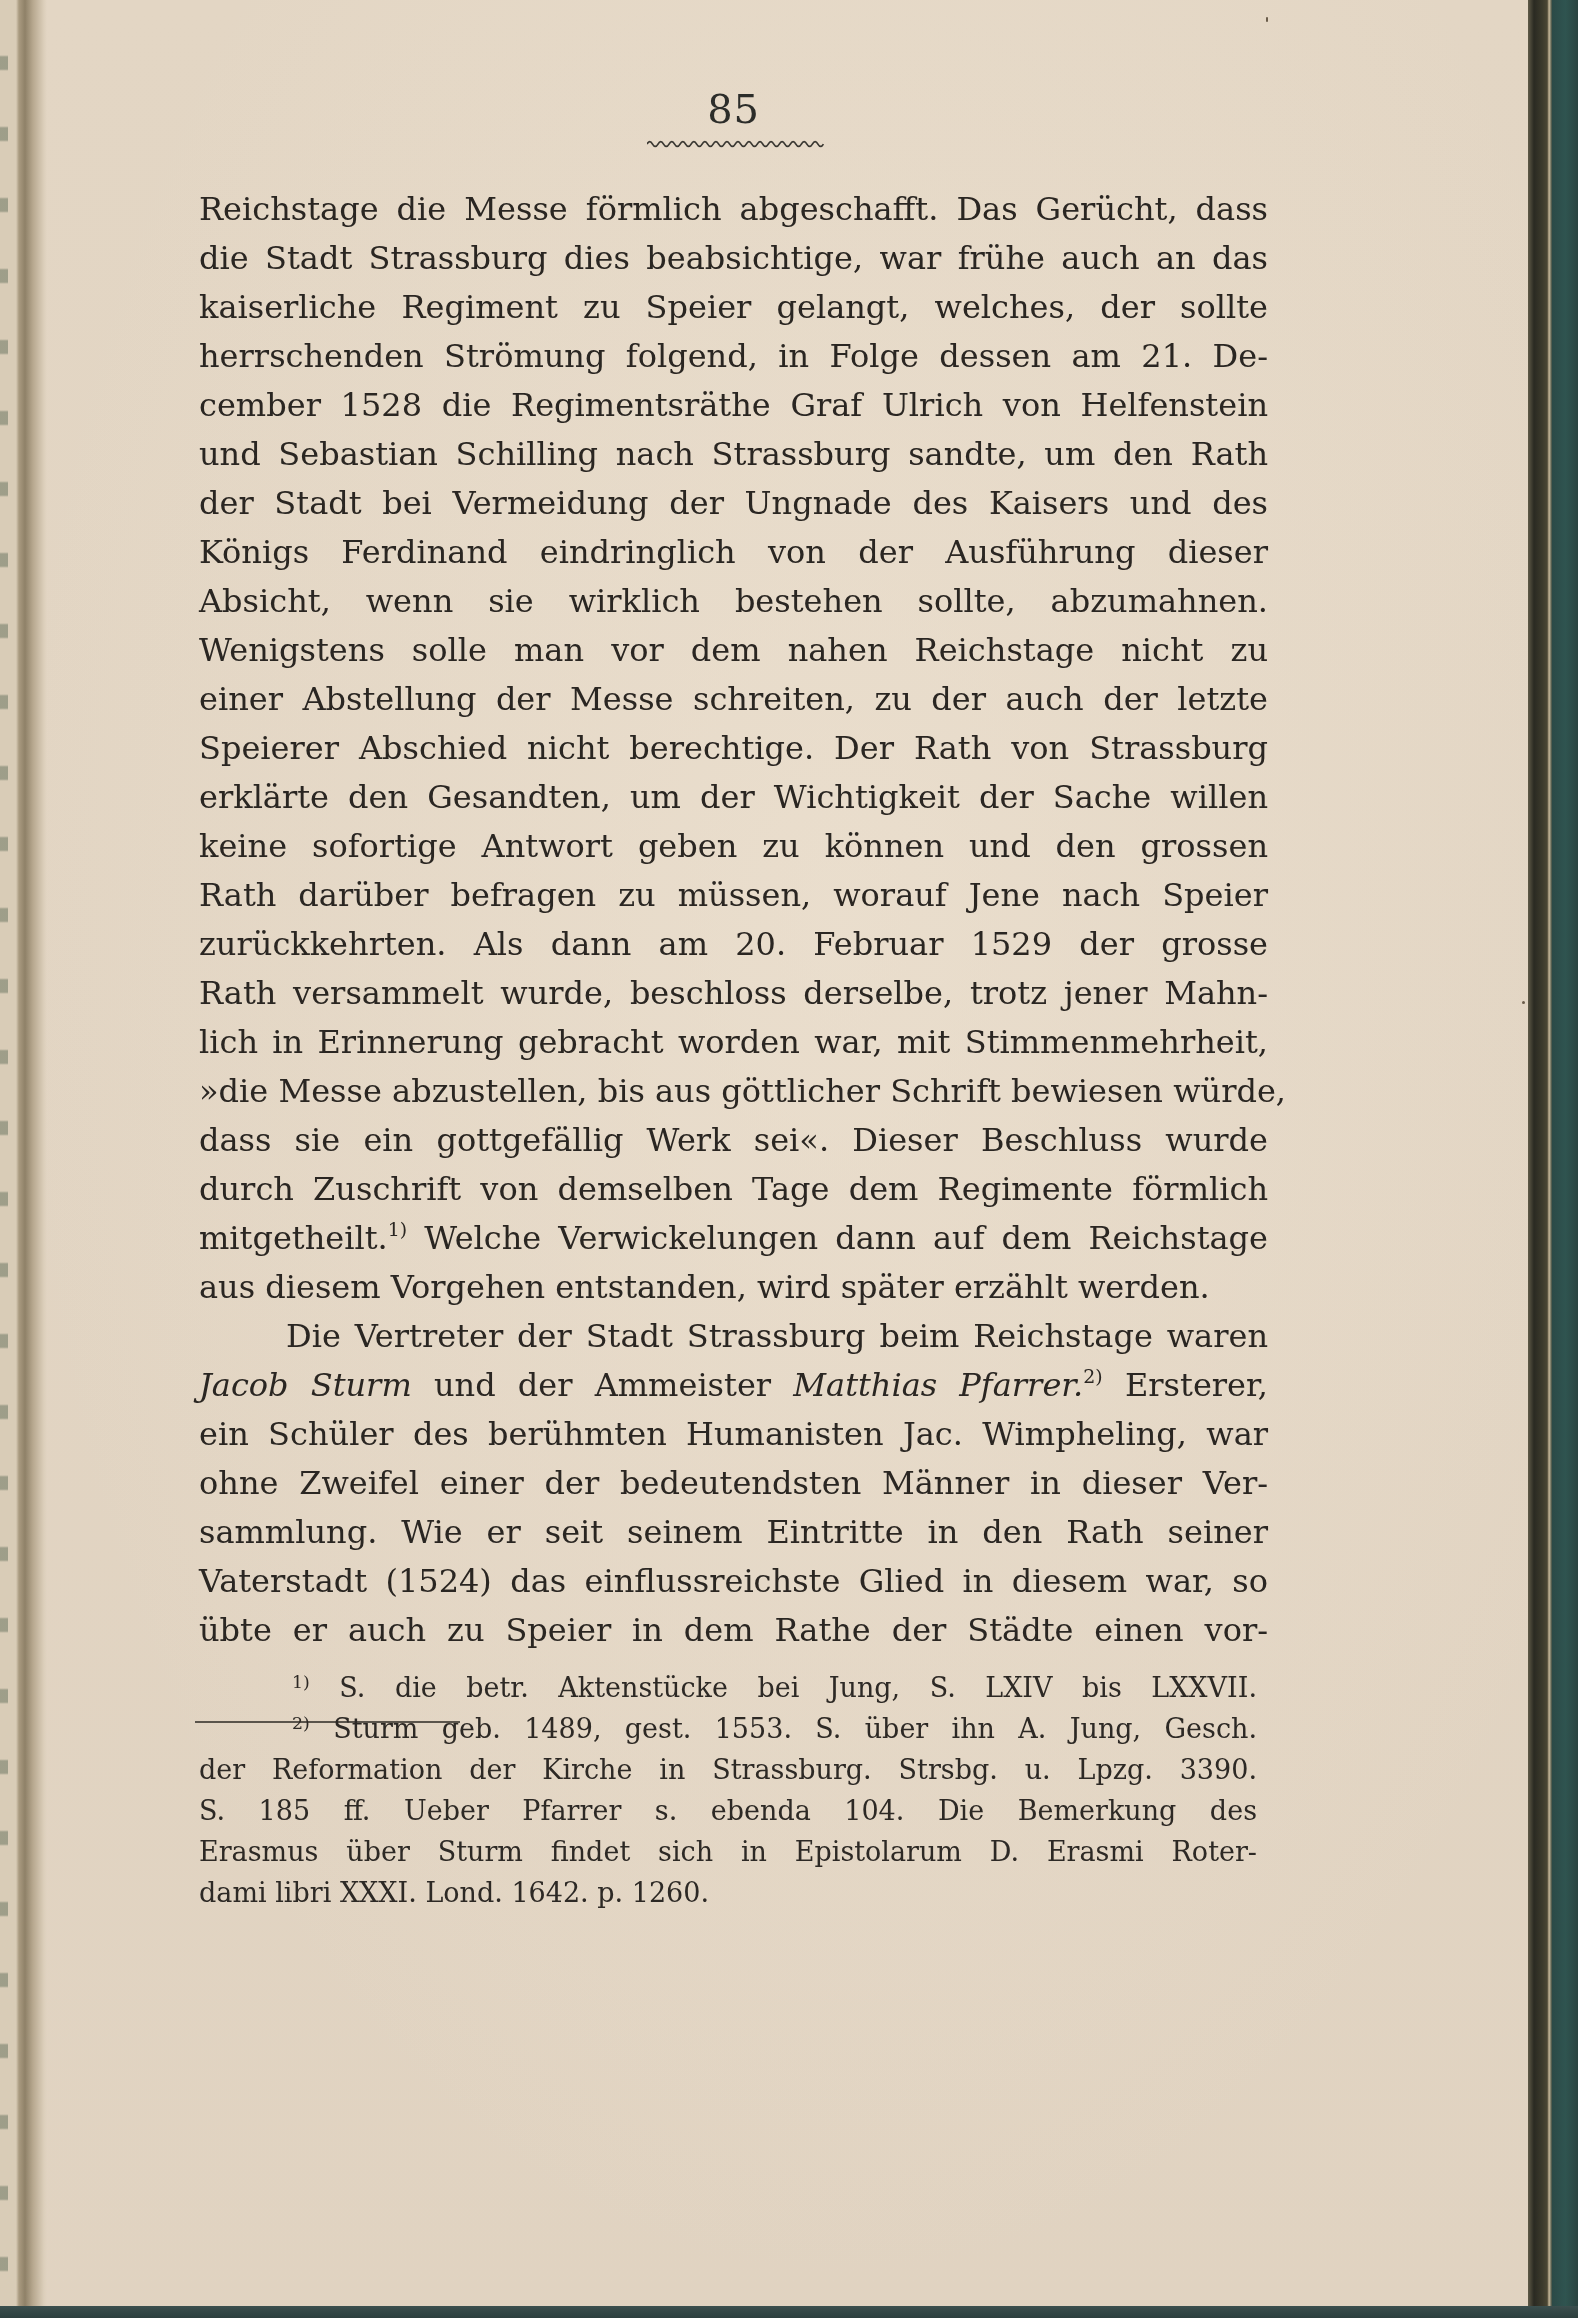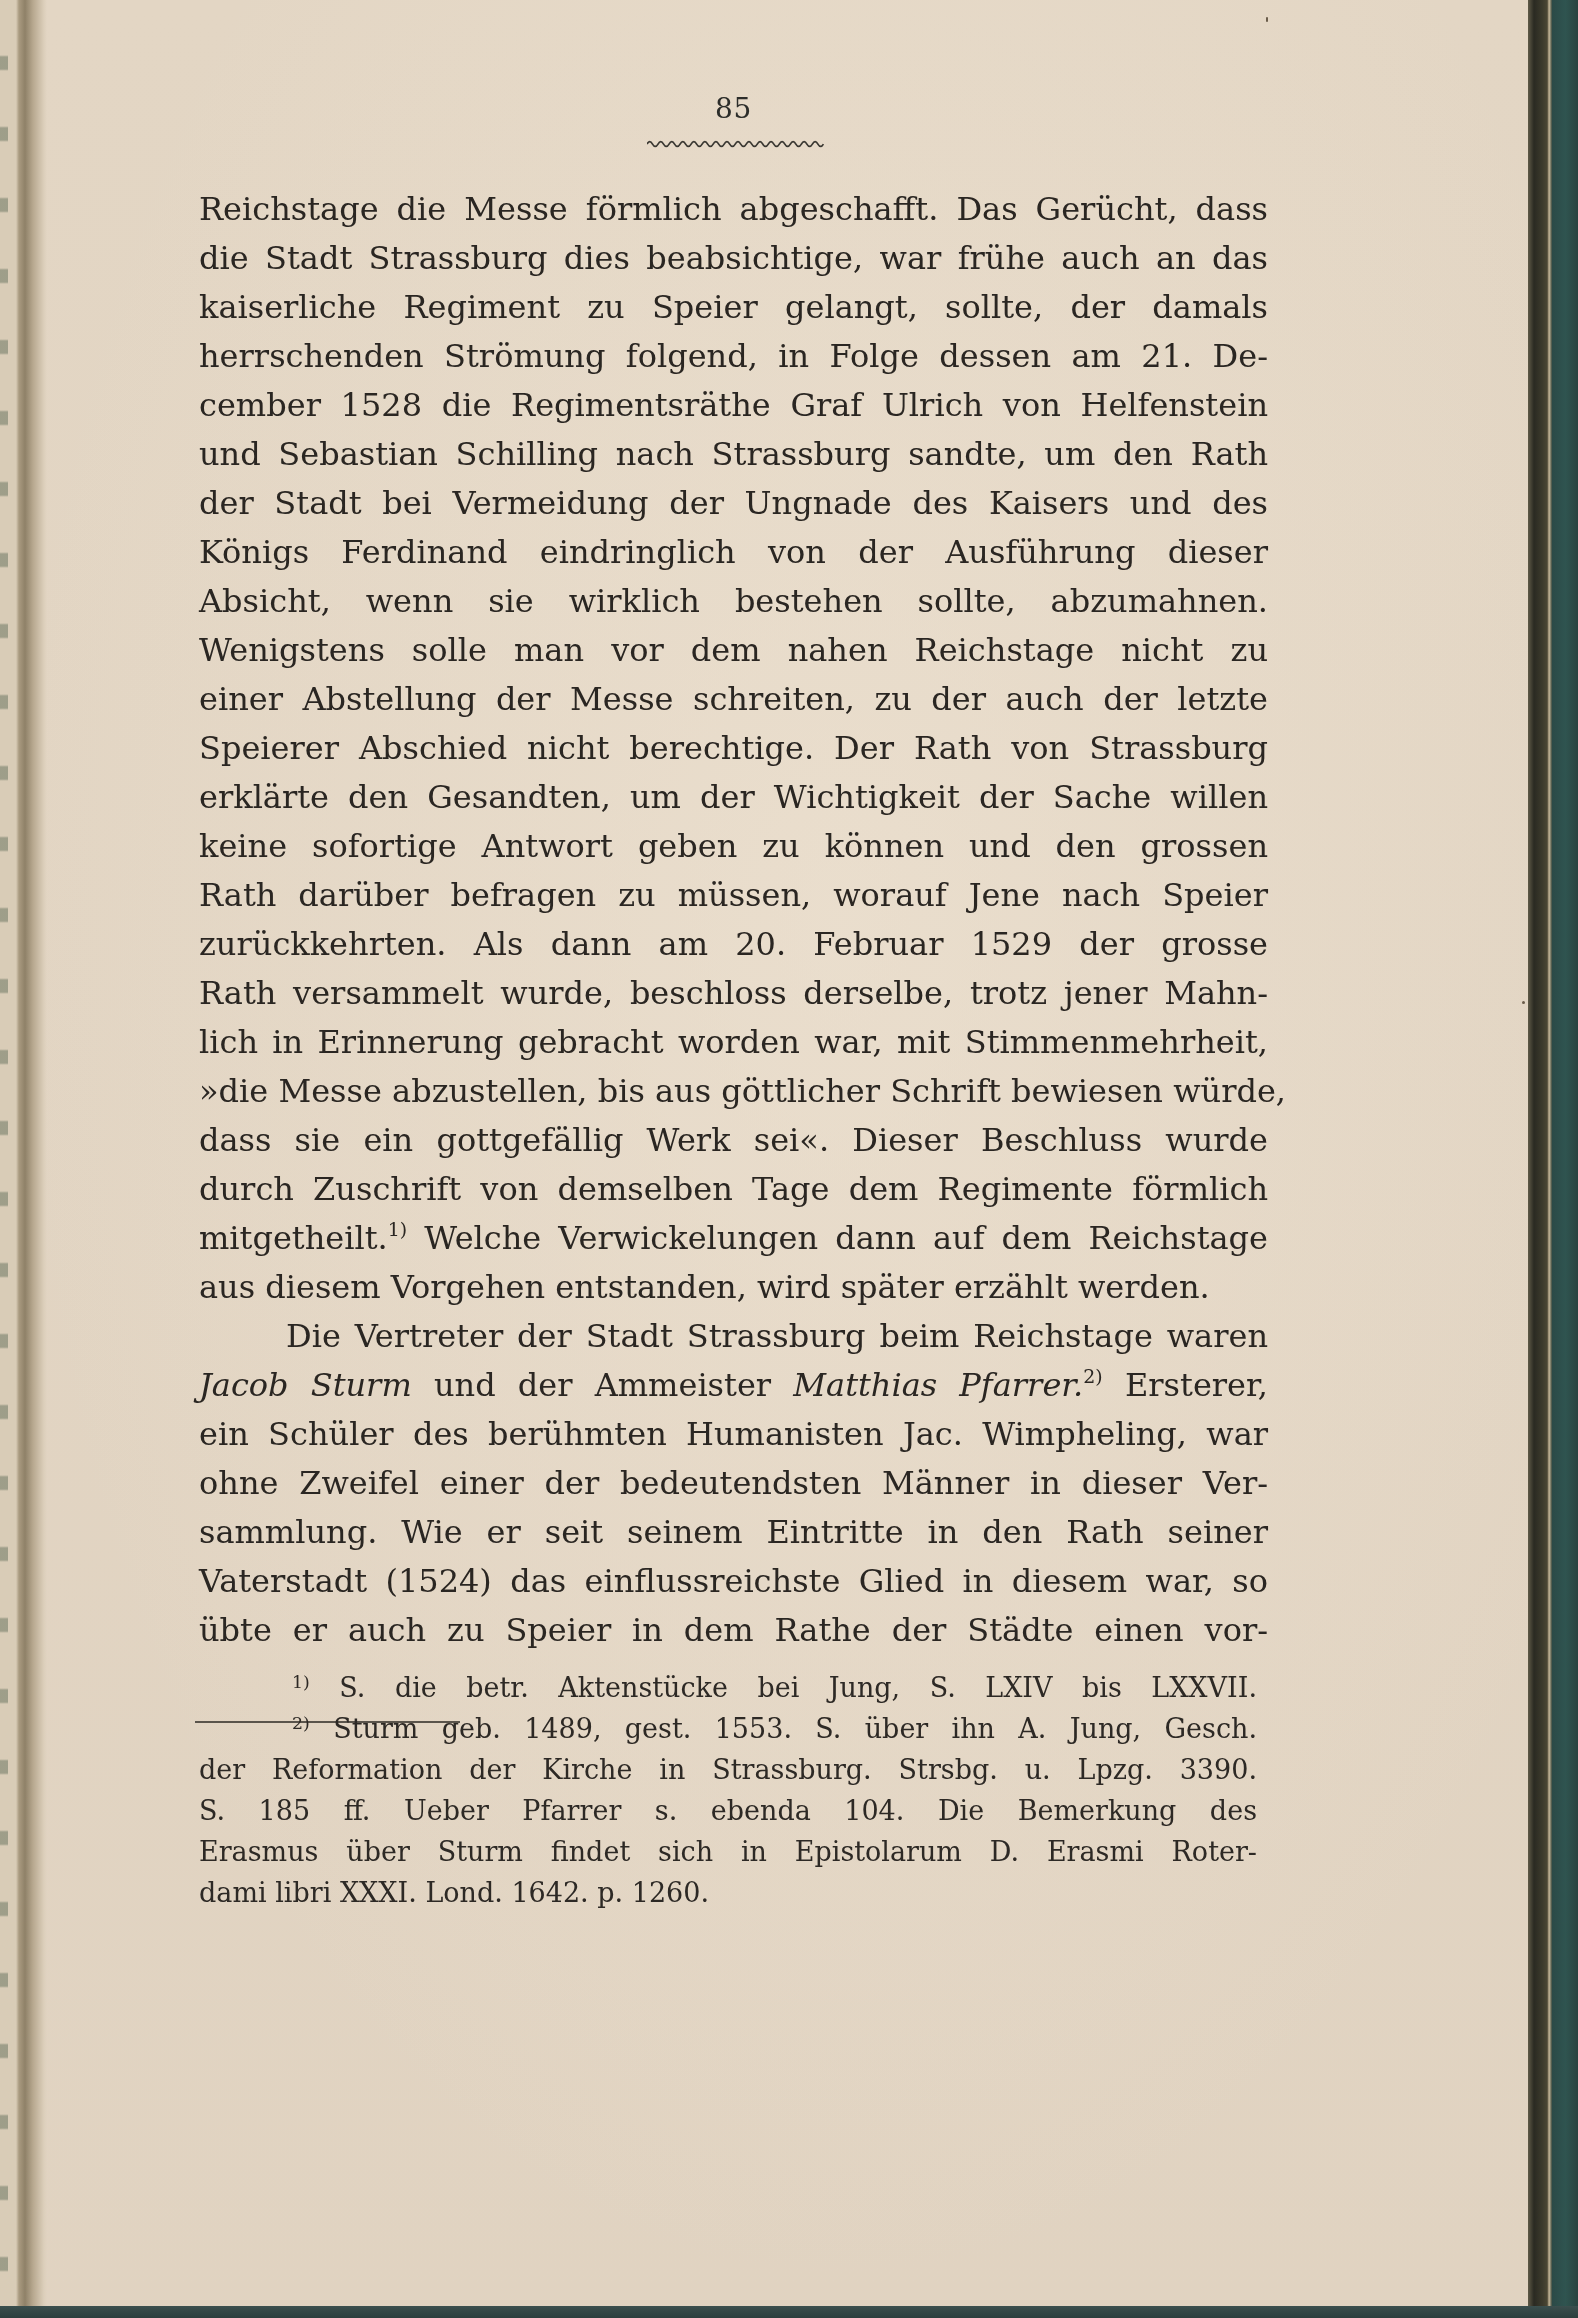--- a/index.html
+++ b/index.html
@@ -52,21 +52,21 @@
       left: 0; top: 2306px;
       width: 1578px; height: 12.6px;
       background: linear-gradient(180deg, #3b4f4e 0%, #2a3d3c 100%);
     }
 
     .page-number {
       position: absolute;
       left: 694px; top: 87px;
       width: 79px;
       text-align: center;
-      font-size: 28px;
+      font-size: 40px;
       line-height: 44px;
       color: #2c2d2a;
       letter-spacing: 0.8px;
     }
     .wavy-rule {
       position: absolute;
       left: 647px; top: 137px;
       width: 178px; height: 11px;
     }
 
@@ -139,21 +139,21 @@
   <div class="left-edge-marks"></div>
 
   <div class="page-number">85</div>
   <svg class="wavy-rule" viewBox="0 0 226 14" preserveAspectRatio="none">
     <path d="M0 9 Q3.5 3 7 9 T14 9 T21 9 T28 9 T35 9 T42 9 T49 9 T56 9 T63 9 T70 9 T77 9 T84 9 T91 9 T98 9 T105 9 T112 9 T119 9 T126 9 T133 9 T140 9 T147 9 T154 9 T161 9 T168 9 T175 9 T182 9 T189 9 T196 9 T203 9 T210 9 T217 9 T224 9" fill="none" stroke="#3a3832" stroke-width="2.2"></path>
   </svg>
 
   <div class="body-text">
     <span class="line">Reichstage die Messe förmlich abgeschafft.  Das Gerücht, dass</span>
     <span class="line">die Stadt Strassburg dies beabsichtige, war frühe auch an das</span>
-    <span class="line">kaiserliche Regiment zu Speier gelangt, sollte, der damals</span>
+    <span class="line">kaiserliche Regiment zu Speier gelangt, welches, der sollte</span>
     <span class="line">herrschenden Strömung folgend, in Folge dessen am 21. De-</span>
     <span class="line">cember 1528 die Regimentsräthe Graf Ulrich von Helfenstein</span>
     <span class="line">und Sebastian Schilling nach Strassburg sandte, um den Rath</span>
     <span class="line">der Stadt bei Vermeidung der Ungnade des Kaisers und des</span>
     <span class="line">Königs Ferdinand eindringlich von der Ausführung dieser</span>
     <span class="line">Absicht, wenn sie wirklich bestehen sollte, abzumahnen.</span>
     <span class="line">Wenigstens solle man vor dem nahen Reichstage nicht zu</span>
     <span class="line">einer Abstellung der Messe schreiten, zu der auch der letzte</span>
     <span class="line">Speierer Abschied nicht berechtige.  Der Rath von Strassburg</span>
     <span class="line">erklärte den Gesandten, um der Wichtigkeit der Sache willen</span>

